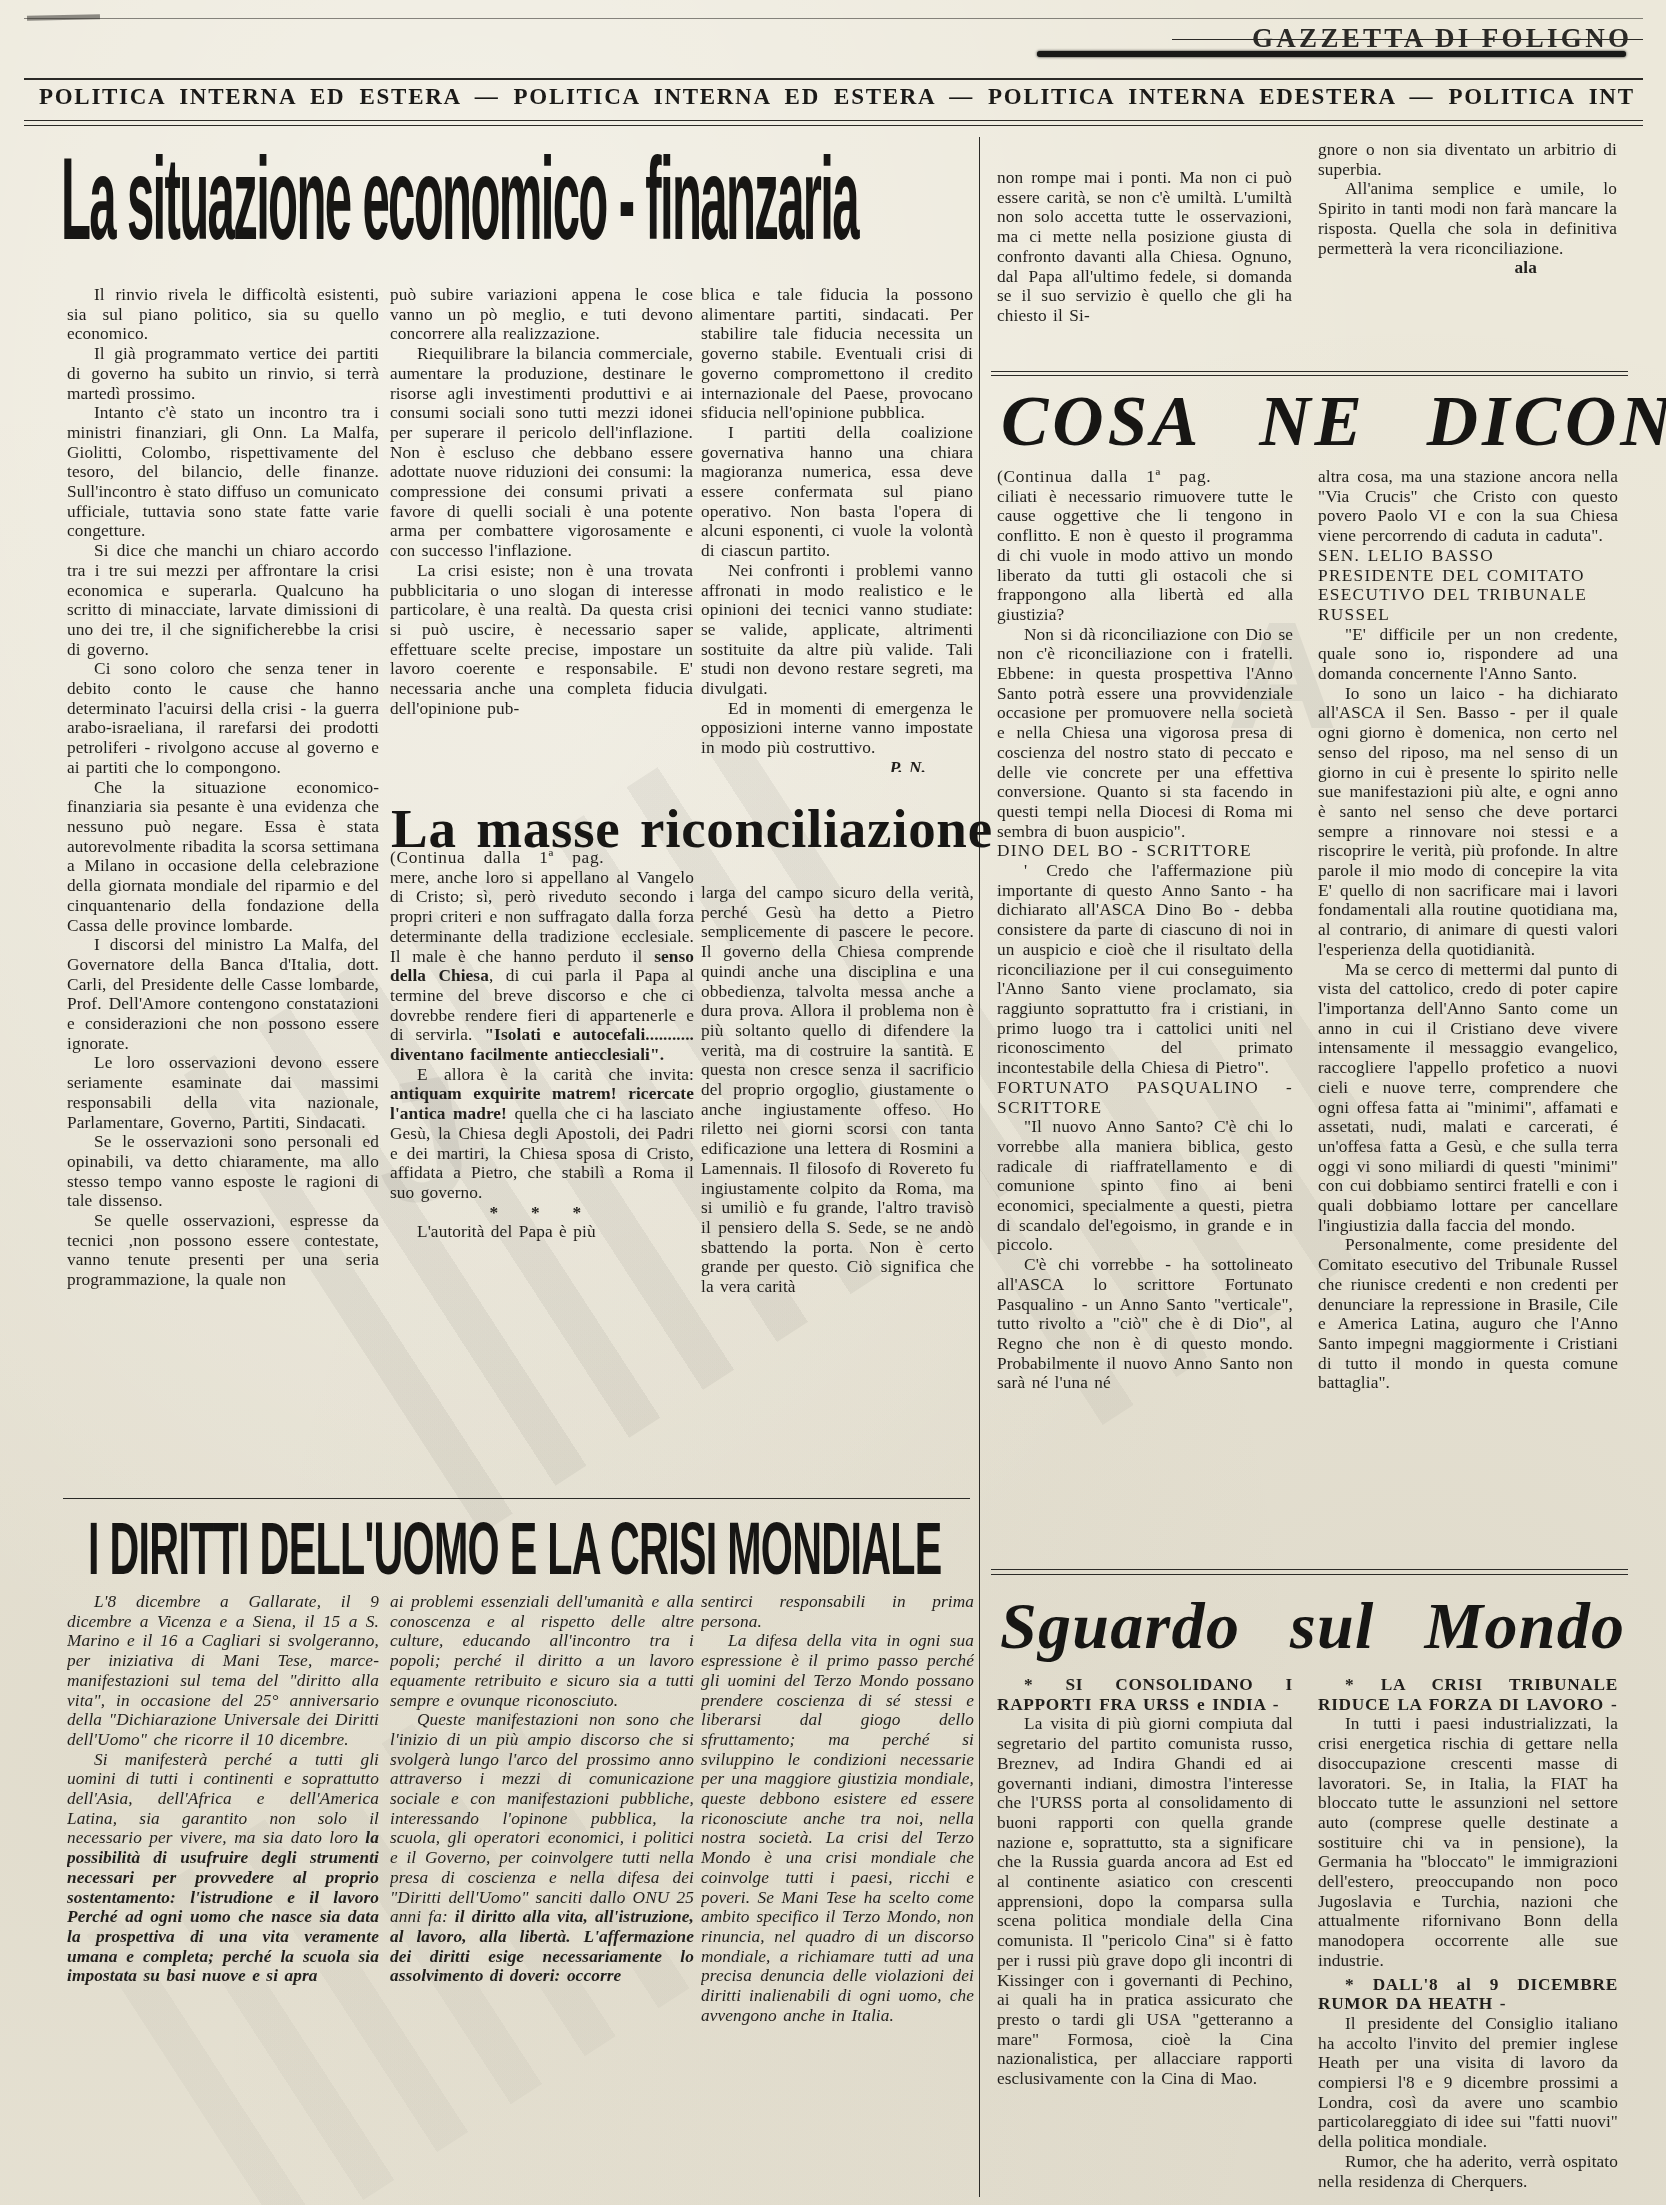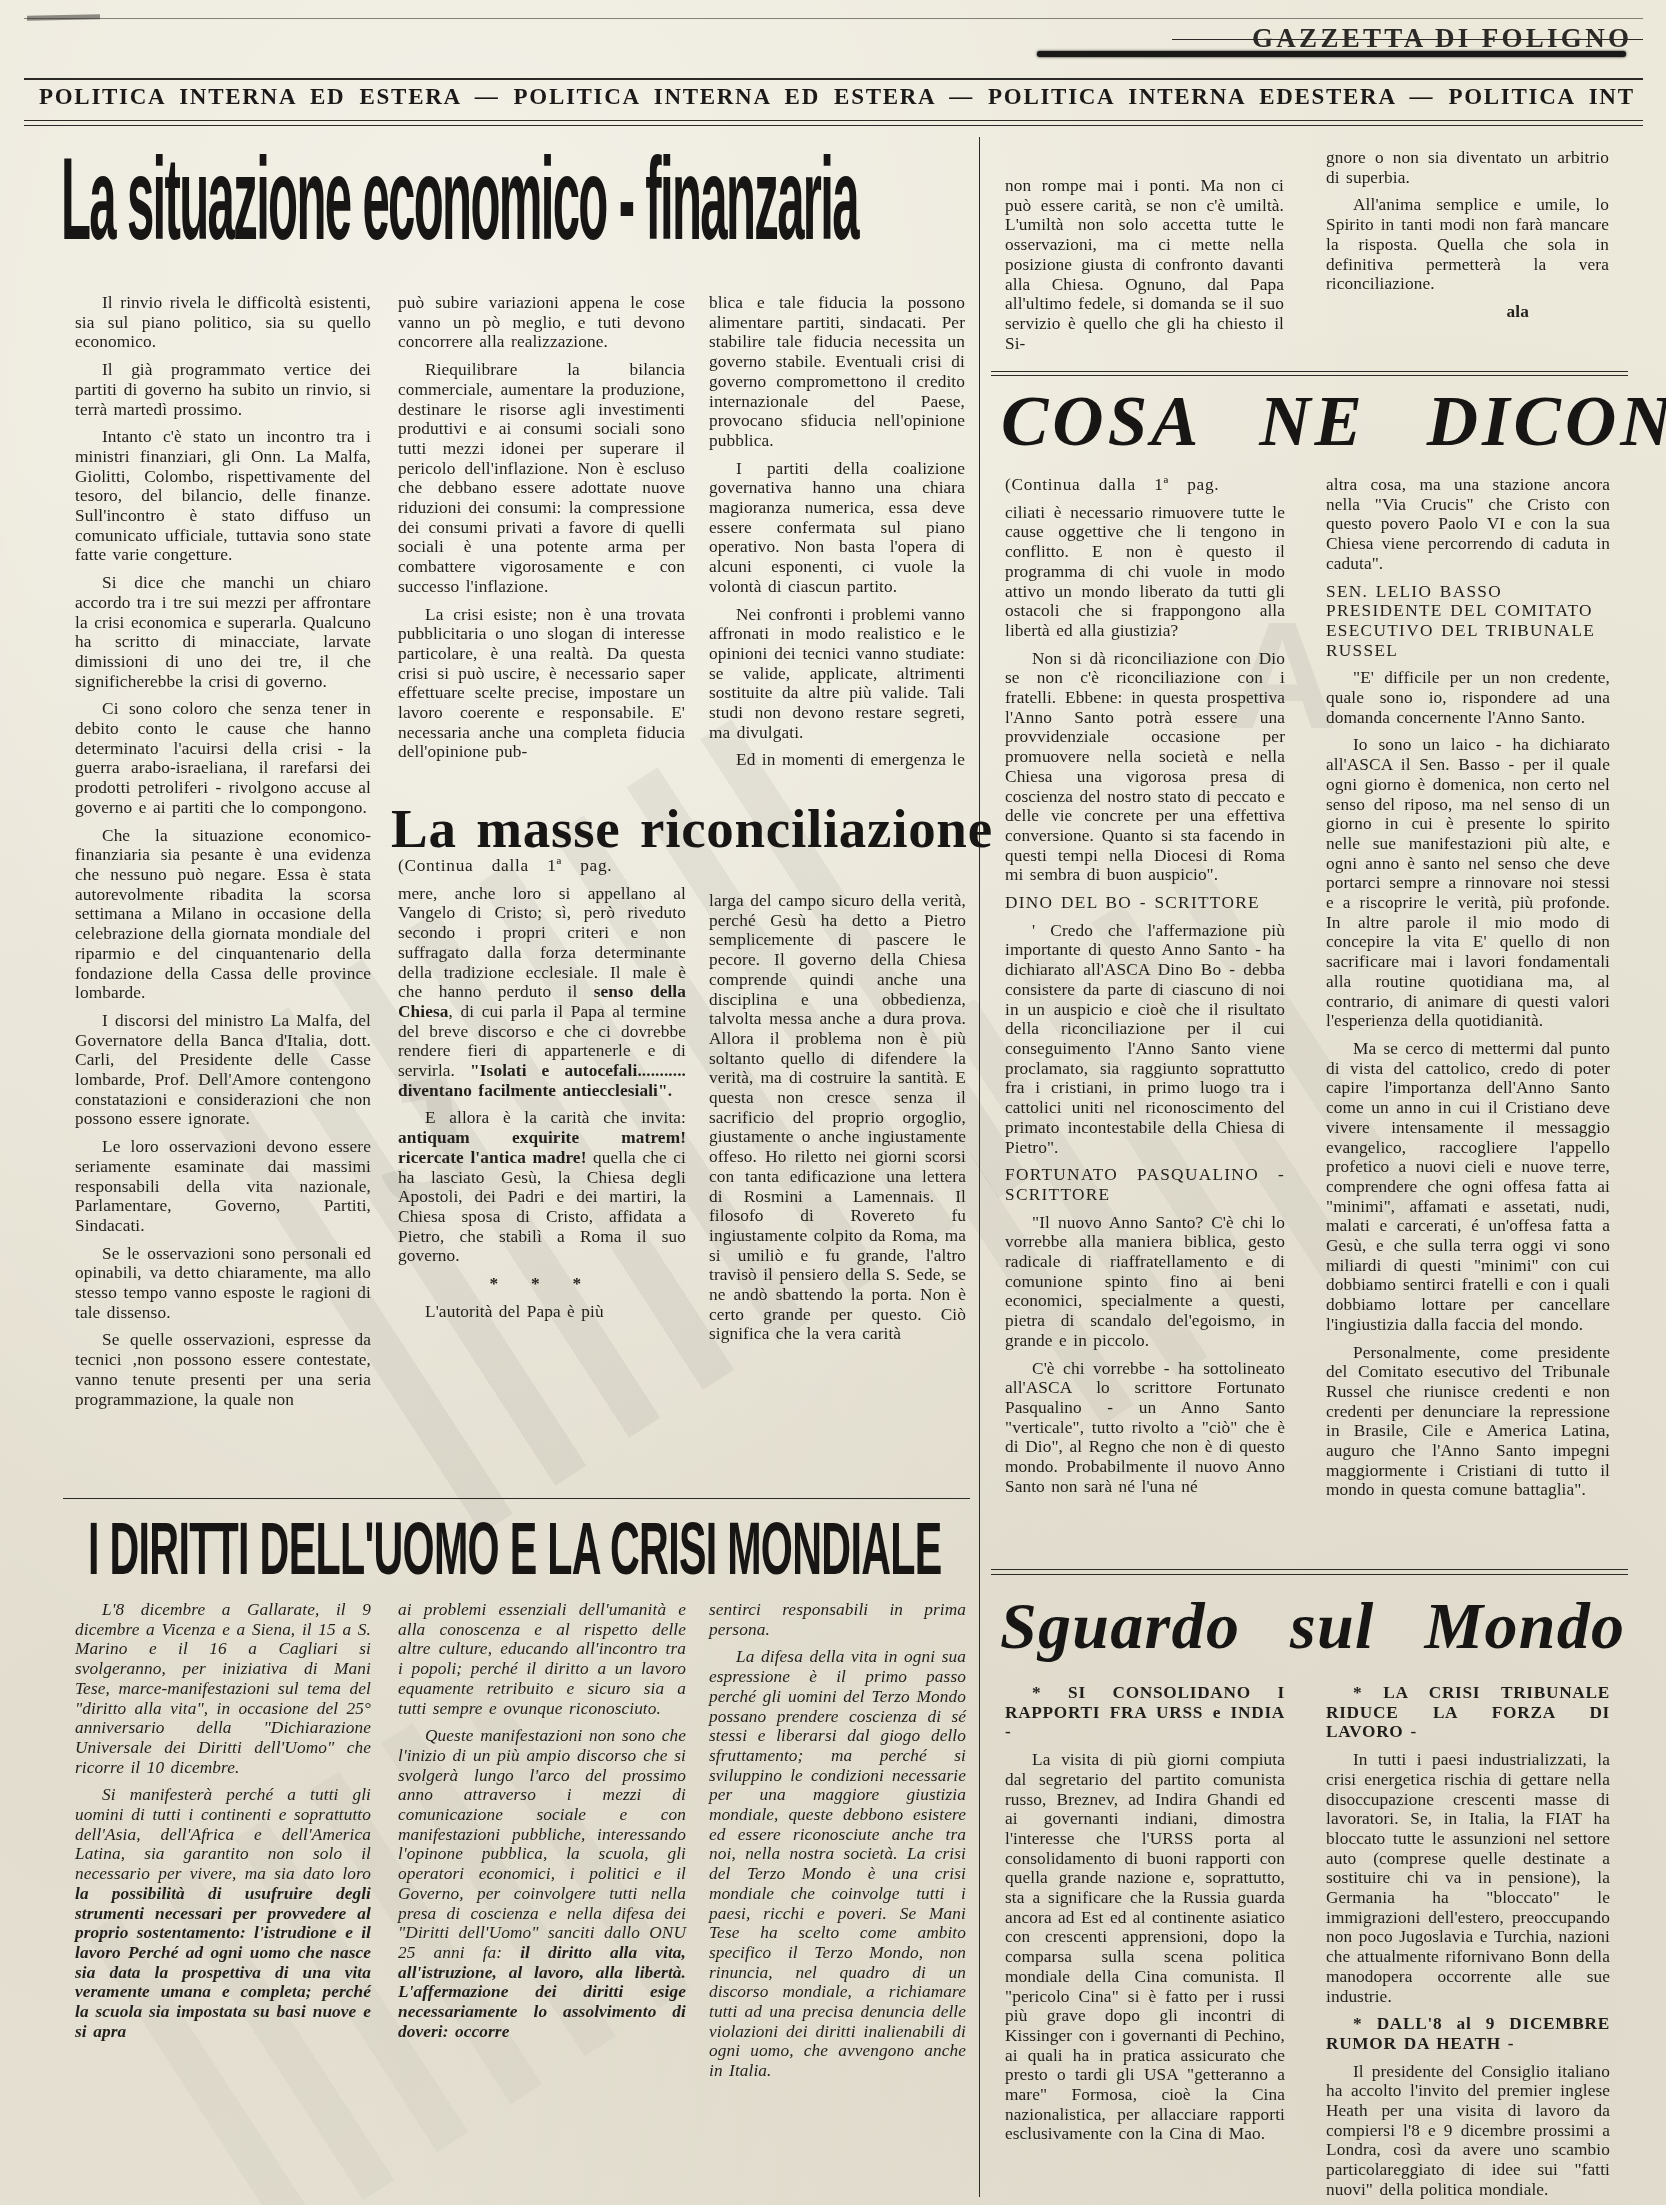--- a/index.html
+++ b/index.html
@@ -9,21 +9,21 @@
     background-image:
       radial-gradient(ellipse at 28% 18%, rgba(255,255,255,.38), transparent 55%),
       radial-gradient(ellipse at 85% 92%, rgba(130,118,92,.14), transparent 60%),
       radial-gradient(ellipse at 5% 80%, rgba(130,118,92,.10), transparent 55%);
     font-family:"Liberation Serif", serif;
     color:#211f1c; overflow:hidden;
   }
   .rule-h { position:absolute; background:#2b2a27; }
   .rule-v { position:absolute; background:#2b2a27; width:1.3px; }
   .col { position:absolute; text-align:justify; font-size:17.3px; line-height:19.7px; overflow:hidden; word-spacing:2px; letter-spacing:0.1px; }
-  .col p { margin:8px; }
+  .col p { margin:0; }
   .indent { text-indent:27px; }
   .continua { word-spacing:13.3px; letter-spacing:0.7px; margin-bottom:2px; }
   .subhead { white-space:pre-line; letter-spacing:1.3px; margin:10.7px 0 8px; text-indent:0; }
   .byline { text-align:right; font-weight:700; font-style:italic; padding-right:47px; margin-top:8px; }
   .stars { text-align:center; letter-spacing:13.3px; font-weight:700; margin:6.7px 0 4px; text-indent:0; }
   .italic-col { font-style:italic; }
   .lead-caps { font-weight:700; font-style:normal; letter-spacing:0.7px; margin-bottom:5.3px; }
   .headline-sans {
     position:absolute; font-family:"Liberation Sans", sans-serif; font-weight:700;
     white-space:nowrap; transform-origin:0 0; color:#171614;

